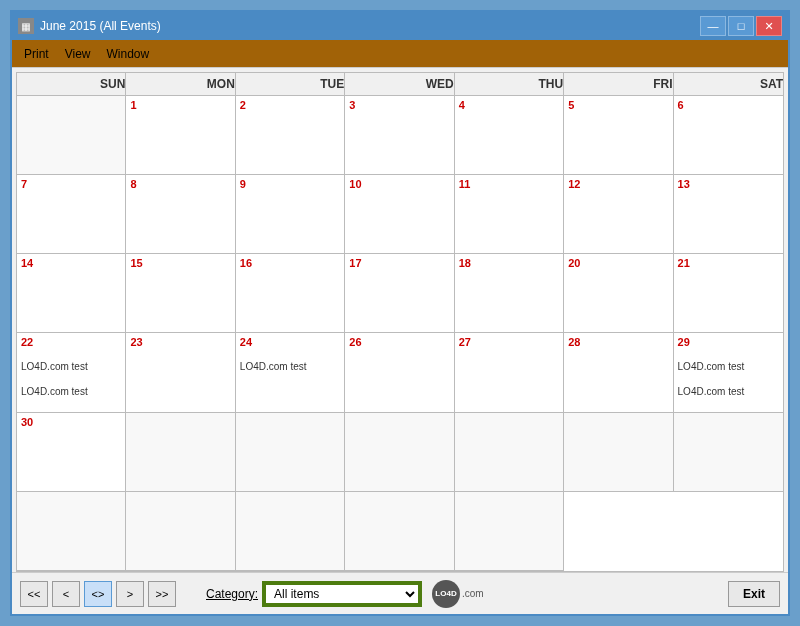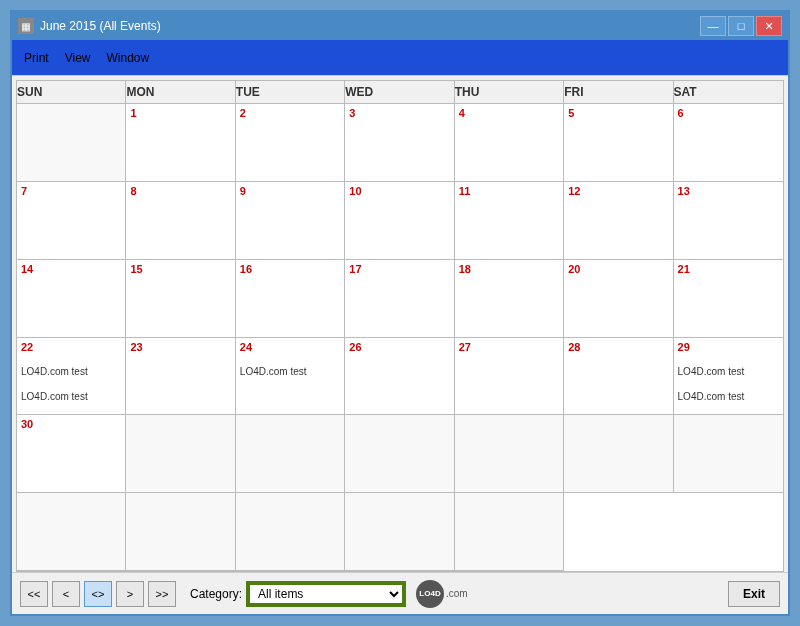--- a/index.html
+++ b/index.html
@@ -63,22 +63,22 @@
       cursor: pointer;
       display: flex;
       align-items: center;
       justify-content: center;
       font-size: 11px;
     }
     .title-btn.close {
       background: #e05050;
     }
     .menu-bar {
-      background: #1d4ed8;
-      height: 36px;
+      background: #a16207;
+      height: 28px;
       display: flex;
       align-items: center;
       padding: 0 4px;
       border-bottom: 1px solid #ccc;
       flex-shrink: 0;
     }
     .menu-item {
       padding: 2px 8px;
       cursor: pointer;
       font-size: 12px;
@@ -91,21 +91,21 @@
       border: 1px solid #bbb;
       margin: 4px 4px 0 4px;
     }
     .calendar-header {
       display: grid;
       grid-template-columns: repeat(7, 1fr);
       background: #f0f0f0;
       border-bottom: 1px solid #bbb;
     }
     .day-header {
-      text-align: left;
+      text-align: right;
       padding: 4px 0;
       font-weight: bold;
       font-size: 12px;
       border-right: 1px solid #bbb;
       color: #333;
     }
     .day-header:last-child { border-right: none; }
     .calendar-grid {
       flex: 1;
       display: grid;
@@ -157,22 +157,23 @@
       font-size: 11px;
       display: flex;
       align-items: center;
       justify-content: center;
     }
     .nav-btn.active {
       background: #c8dff8;
       border-color: #5a9ad4;
     }
     .category-label {
-      margin-left: 10px;
-      font-size: 12px;
+      margin-left: 26px;
+      font-size: 12px;
+      text-decoration: underline;
     }
     .category-select {
       height: 26px;
       padding: 0 4px;
       border: 4px solid #4d7c0f;
       background: white;
       font-size: 12px;
       width: 160px;
     }
     .exit-btn {

